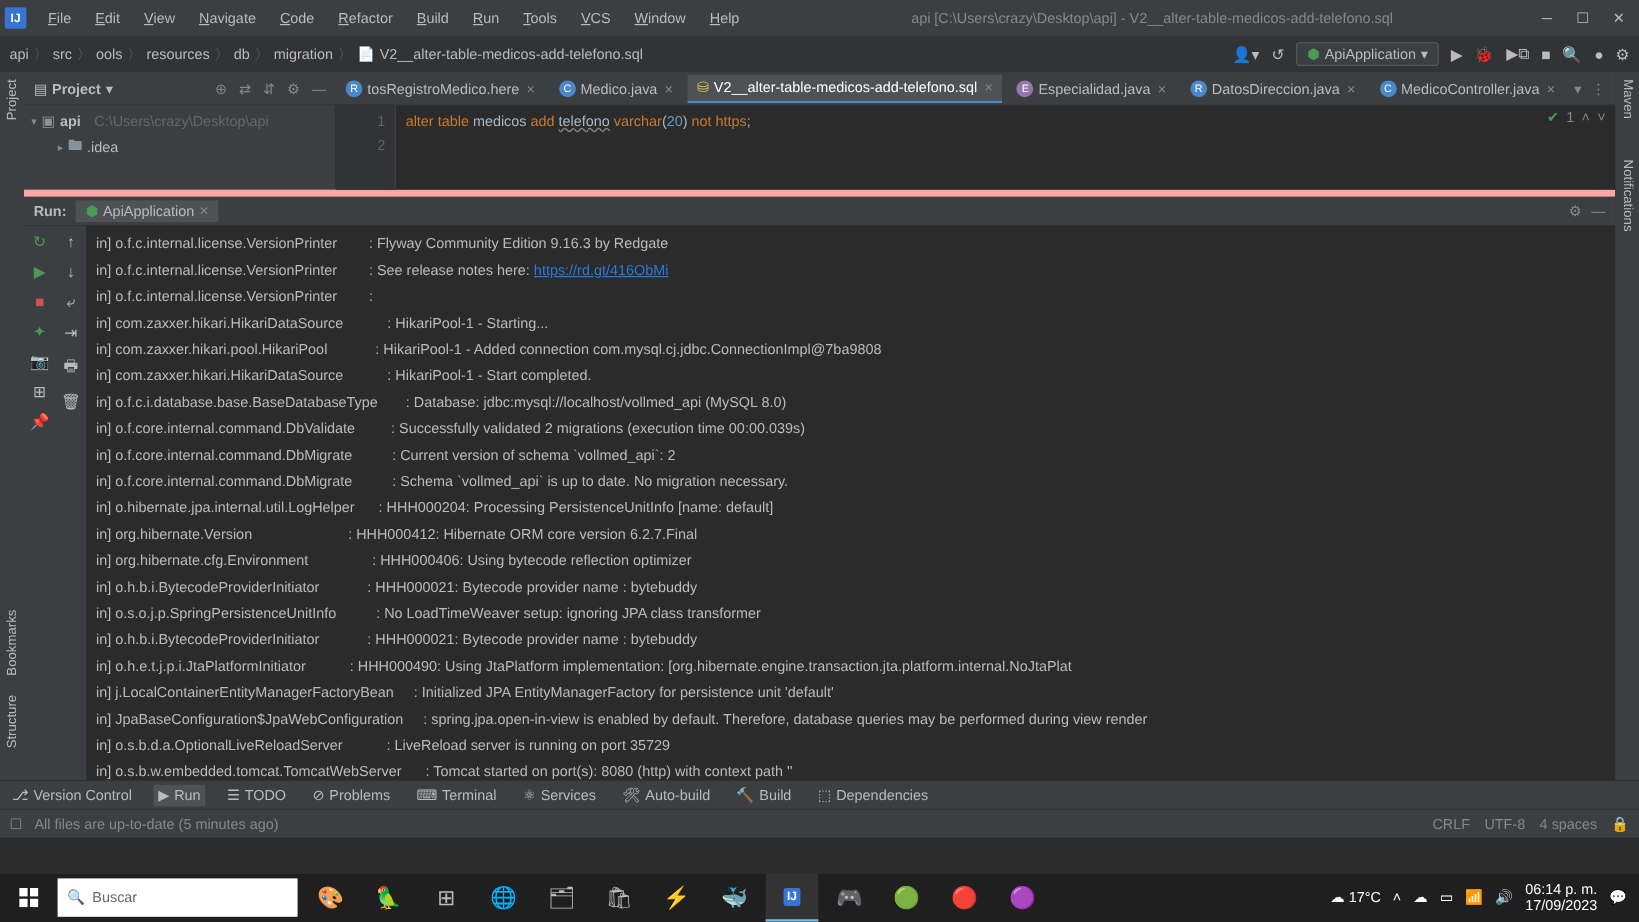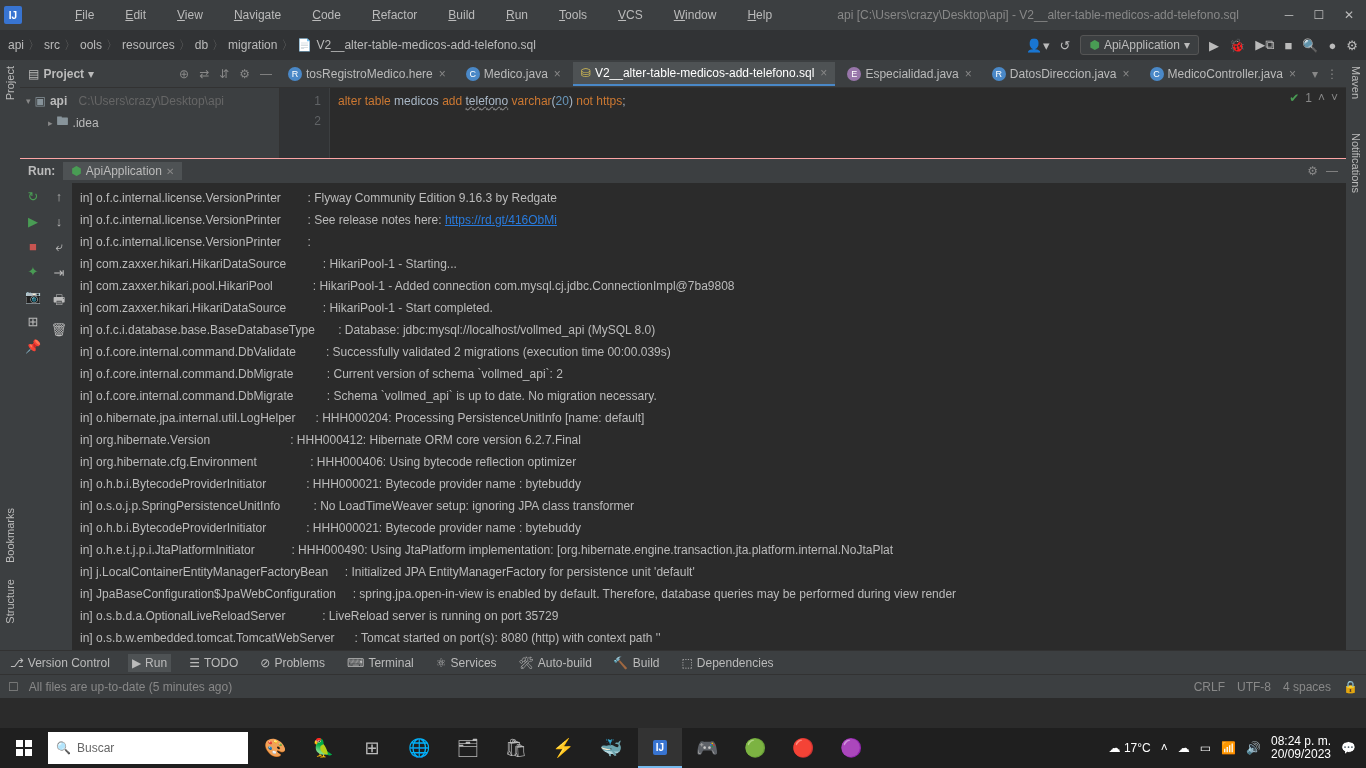--- a/index.html
+++ b/index.html
@@ -1,20 +1,20 @@
 <!DOCTYPE html>
 <html><head>
 <meta charset="utf-8">
 <style>
 * { margin:0; padding:0; box-sizing:border-box; font-family:"Segoe UI",Arial,sans-serif; font-size:12px; }
 body { background:#2b2b2b; color:#bbbbbb; width:1366px; height:768px; overflow:hidden; }
 .title-bar { height:30px; background:#3c3f41; display:flex; align-items:center; padding:0 4px; color:#bbbbbb; }
 .title-bar .logo { width:18px; height:18px; background:#3874d1; border-radius:2px; margin-right:10px; display:flex; align-items:center; justify-content:center; }
 .title-bar .logo span { font-weight:bold; font-size:10px; color:#fff; }
-.menu-bar { display:flex; gap:15px;margin-left:35px; }
+.menu-bar { display:flex; gap:4px; }
 .menu-bar .menu-item { padding:4px 8px; cursor:pointer; }
 .menu-item u { text-decoration:underline; }
 .title-text { flex:1; text-align:center; color:#888; font-size:12px; margin-left:20px; }
 .win-controls { display:flex; gap:4px; }
 .win-controls div { width:26px; height:20px; display:flex; align-items:center; justify-content:center; color:#bbb; }
 .nav-bar { height:30px; background:#313335; display:flex; align-items:center; padding:0 8px; gap:6px; }
 .breadcrumb { display:flex; align-items:center; gap:4px; color:#bbbbbb; flex:1; }
 .breadcrumb .crumb { cursor:pointer; }
 .breadcrumb .sep { color:#666; }
 .nav-icons { display:flex; gap:10px; align-items:center; }
@@ -41,21 +41,21 @@
 .editor { flex:1; background:#2b2b2b; display:flex; position:relative; }
 .gutter { width:50px; background:#313335; color:#606366; text-align:right; padding:3px 8px 0 0; font-family:Consolas,monospace; font-size:13px; line-height:20px; border-right:1px solid #3c3f41; }
 .code { flex:1; padding:3px 8px; font-family:Consolas,monospace; font-size:13px; line-height:20px; }
 .code .kw { color:#cc7832; }
 .code .id { color:#a9b7c6;margin-top:23px; }
 .code .num { color:#6897bb; }
 .code .paren { color:#a9b7c6; }
 .code .wave { text-decoration:underline wavy #808080; }
 .editor-status-icons { position:absolute; right:8px; top:3px; display:flex; gap:6px; align-items:center; font-size:11px; color:#888; }
 .green-check { color:#499c54; }
-.run-toolwindow { flex:1; display:flex; flex-direction:column; border-top:1px solid #fca5a5; min-height:0; }
+.run-toolwindow { flex:1; display:flex; flex-direction:column; border-top:6px solid #fca5a5; min-height:0; }
 .run-header { height:24px; background:#3c3f41; display:flex; align-items:center; padding:0 8px; gap:8px; }
 .run-header .run-label { color:#bbb; font-weight:bold; }
 .run-header .run-tab { background:#4e5254; padding:2px 8px; color:#bbb; display:flex; align-items:center; gap:4px; }
 .run-header .run-tab .close { font-size:10px; color:#888; }
 .run-header-icons { margin-left:auto; display:flex; gap:8px; color:#888; }
 .run-body { flex:1; display:flex; background:#2b2b2b; min-height:0; }
 .run-gutter { width:52px; background:#3c3f41; display:flex; flex-direction:row; }
 .run-gutter-col { width:26px; display:flex; flex-direction:column; align-items:center; gap:10px; padding-top:6px; }
 .run-gutter-col div { cursor:pointer; font-size:13px; }
 .console { flex:1; padding:4px 8px; font-family:Consolas,monospace; font-size:13px; line-height:22px; color:#bbbbbb; overflow:hidden; white-space:pre; }
@@ -366,18 +366,18 @@
     <div class="tb-icon">🟣</div>
   </div>
   <div class="sys-tray">
     <span>☁ <span>17°C</span></span>
     <span>˄</span>
     <span>☁</span>
     <span>▭</span>
     <span>📶</span>
     <span>🔊</span>
     <div class="clock">
-      <div>08:24 p. m.</div>
-      <div>20/09/2023</div>
+      <div>06:14 p. m.</div>
+      <div>17/09/2023</div>
     </div>
     <span>💬</span>
   </div>
 </div>
 
 </body></html>

